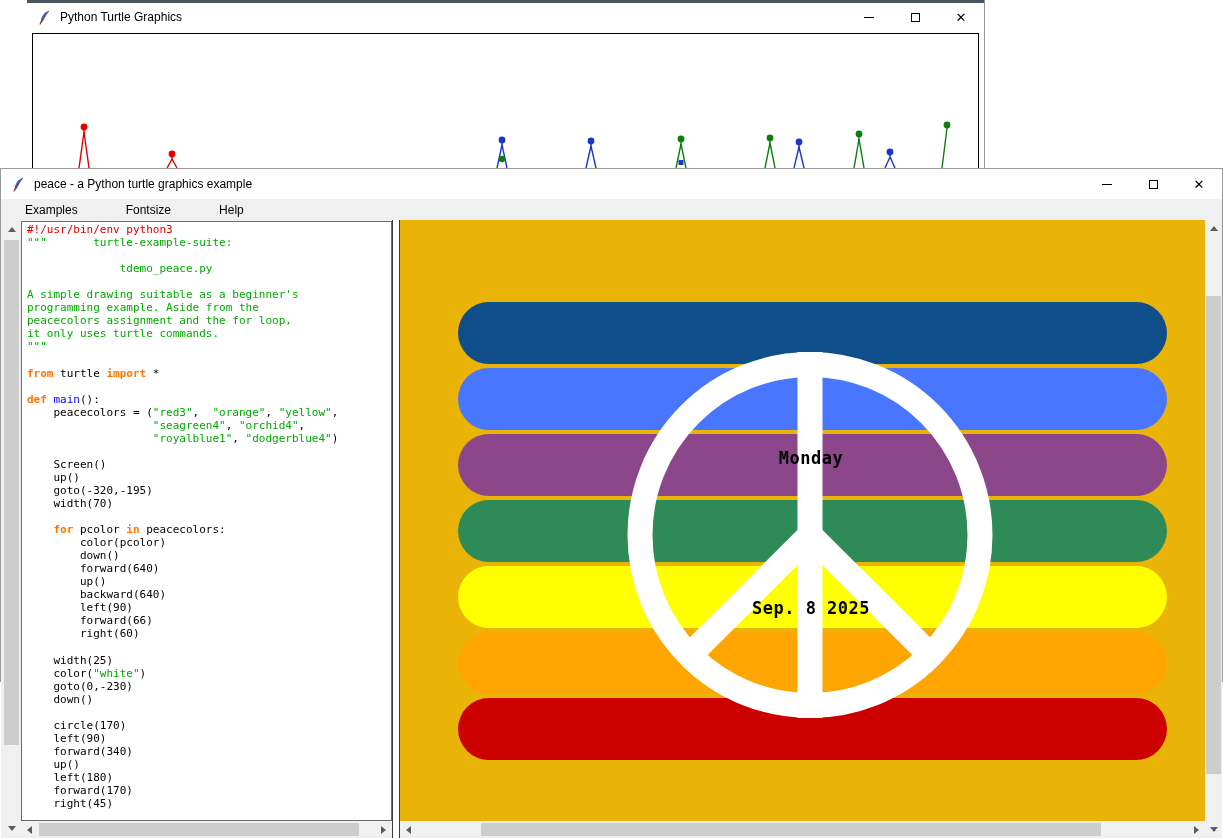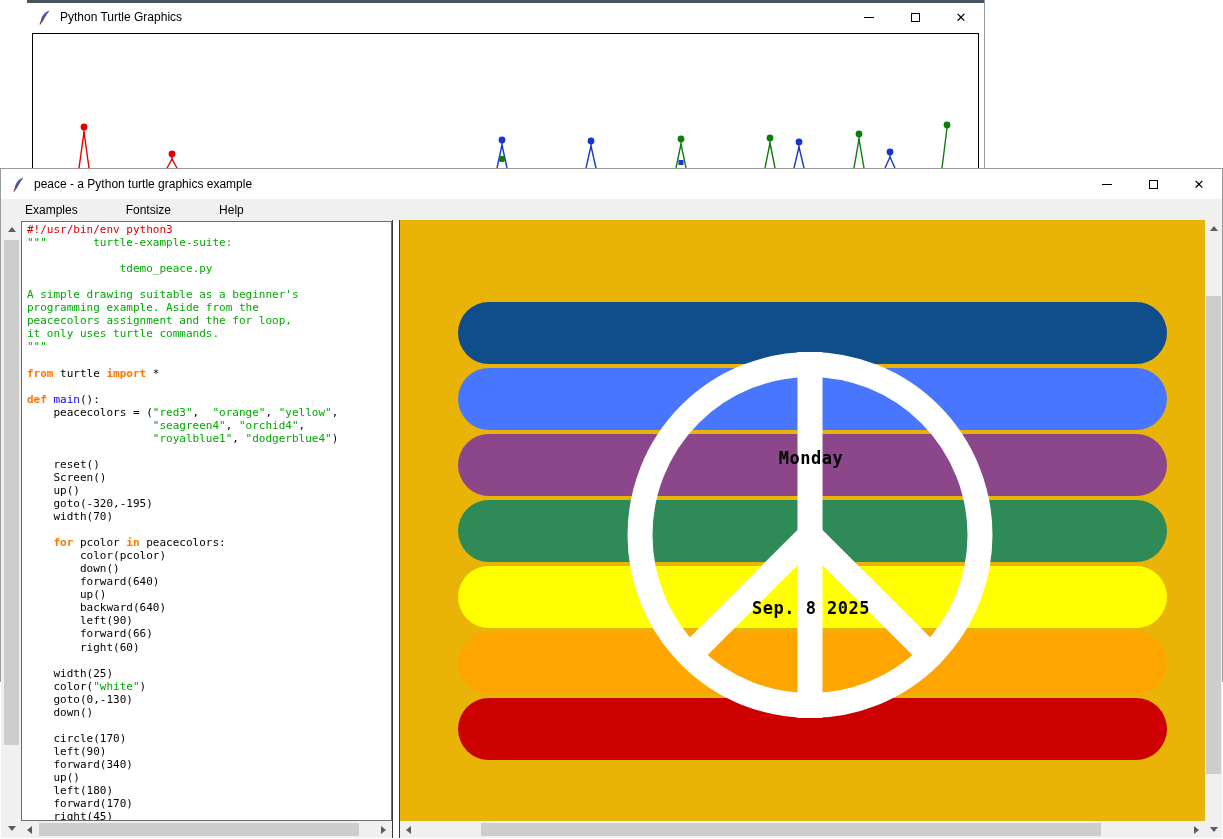--- a/index.html
+++ b/index.html
@@ -211,39 +211,38 @@
         <div class="code-line"><span class="tok-s">it only uses turtle commands.</span></div>
         <div class="code-line"><span class="tok-s">"""</span></div>
         <div class="code-line"></div>
         <div class="code-line"><span class="tok-k">from</span><span class="tok-p"> turtle </span><span class="tok-k">import</span><span class="tok-p"> *</span></div>
         <div class="code-line"></div>
         <div class="code-line"><span class="tok-k">def</span><span class="tok-p"> </span><span class="tok-d">main</span><span class="tok-p">():</span></div>
         <div class="code-line"><span class="tok-p">    peacecolors = (</span><span class="tok-s">"red3"</span><span class="tok-p">,  </span><span class="tok-s">"orange"</span><span class="tok-p">, </span><span class="tok-s">"yellow"</span><span class="tok-p">,</span></div>
         <div class="code-line"><span class="tok-p">                   </span><span class="tok-s">"seagreen4"</span><span class="tok-p">, </span><span class="tok-s">"orchid4"</span><span class="tok-p">,</span></div>
         <div class="code-line"><span class="tok-p">                   </span><span class="tok-s">"royalblue1"</span><span class="tok-p">, </span><span class="tok-s">"dodgerblue4"</span><span class="tok-p">)</span></div>
         <div class="code-line"></div>
-        <div class="code-line"><span class="tok-p">    reset()</span></div>
         <div class="code-line"><span class="tok-p">    Screen()</span></div>
         <div class="code-line"><span class="tok-p">    up()</span></div>
         <div class="code-line"><span class="tok-p">    goto(-320,-195)</span></div>
         <div class="code-line"><span class="tok-p">    width(70)</span></div>
         <div class="code-line"></div>
         <div class="code-line"><span class="tok-p">    </span><span class="tok-k">for</span><span class="tok-p"> pcolor </span><span class="tok-k">in</span><span class="tok-p"> peacecolors:</span></div>
         <div class="code-line"><span class="tok-p">        color(pcolor)</span></div>
         <div class="code-line"><span class="tok-p">        down()</span></div>
         <div class="code-line"><span class="tok-p">        forward(640)</span></div>
         <div class="code-line"><span class="tok-p">        up()</span></div>
         <div class="code-line"><span class="tok-p">        backward(640)</span></div>
         <div class="code-line"><span class="tok-p">        left(90)</span></div>
         <div class="code-line"><span class="tok-p">        forward(66)</span></div>
         <div class="code-line"><span class="tok-p">        right(60)</span></div>
         <div class="code-line"></div>
         <div class="code-line"><span class="tok-p">    width(25)</span></div>
         <div class="code-line"><span class="tok-p">    color(</span><span class="tok-s">"white"</span><span class="tok-p">)</span></div>
-        <div class="code-line"><span class="tok-p">    goto(0,-130)</span></div>
+        <div class="code-line"><span class="tok-p">    goto(0,-230)</span></div>
         <div class="code-line"><span class="tok-p">    down()</span></div>
         <div class="code-line"></div>
         <div class="code-line"><span class="tok-p">    circle(170)</span></div>
         <div class="code-line"><span class="tok-p">    left(90)</span></div>
         <div class="code-line"><span class="tok-p">    forward(340)</span></div>
         <div class="code-line"><span class="tok-p">    up()</span></div>
         <div class="code-line"><span class="tok-p">    left(180)</span></div>
         <div class="code-line"><span class="tok-p">    forward(170)</span></div>
         <div class="code-line"><span class="tok-p">    right(45)</span></div>
       </div>

